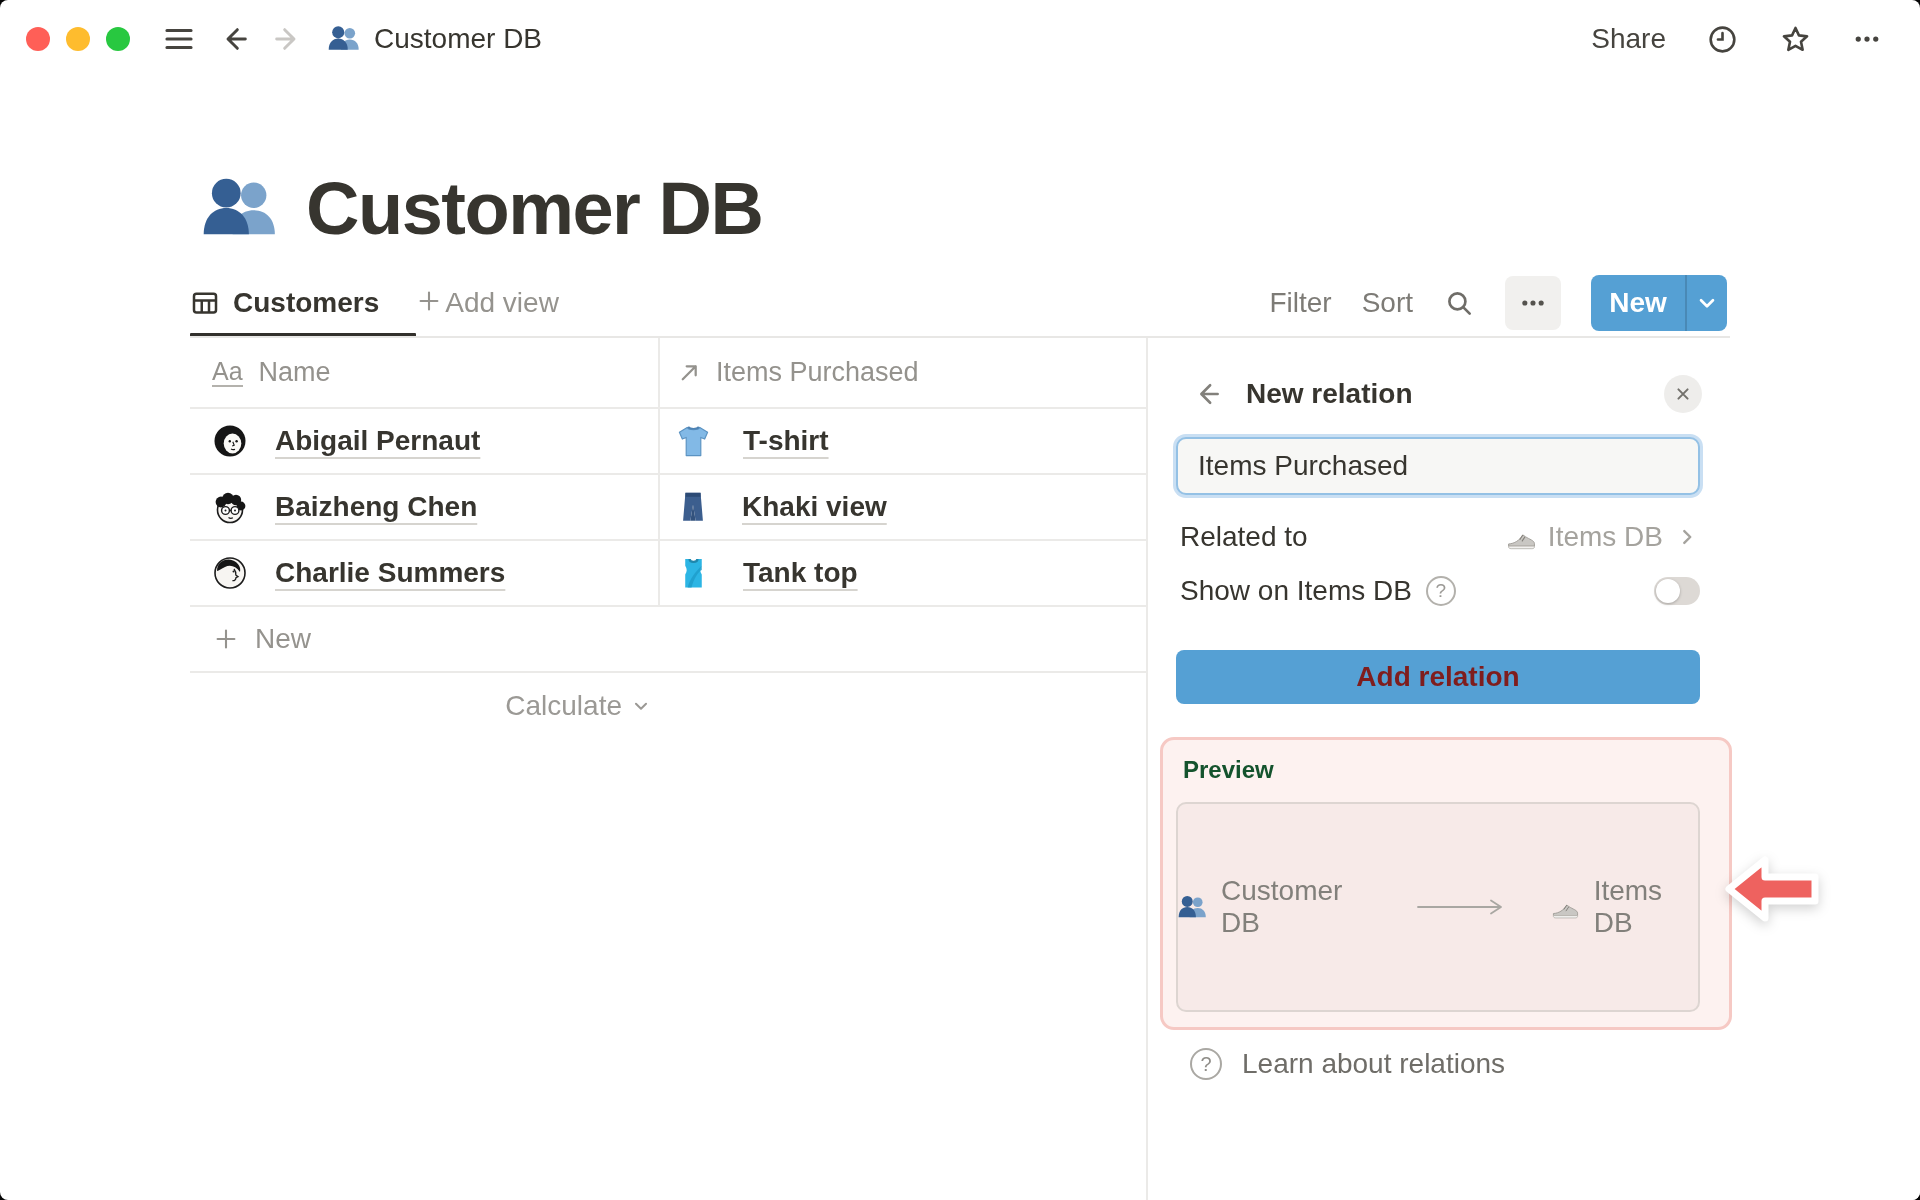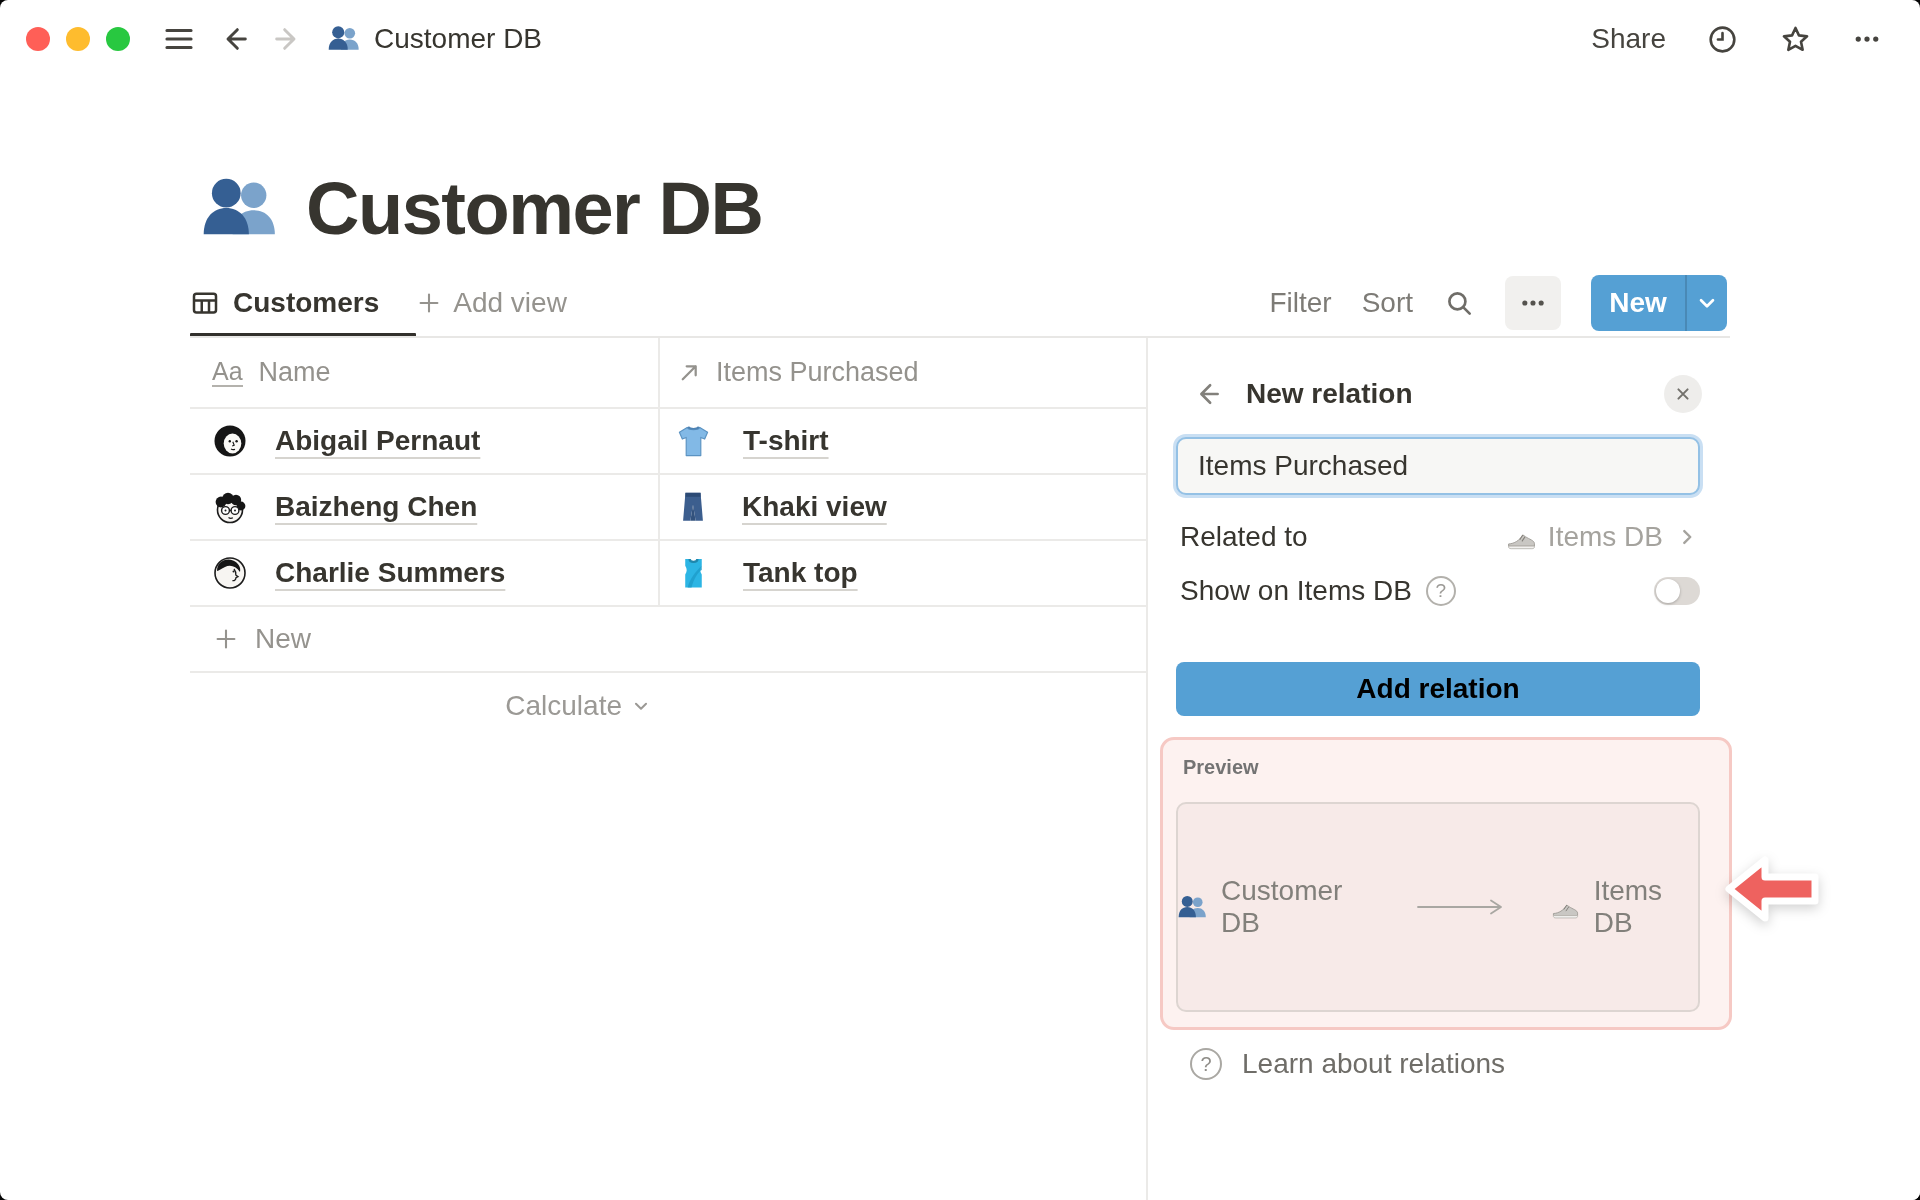--- a/index.html
+++ b/index.html
@@ -18,21 +18,21 @@
   .tb-right{margin-left:auto;display:flex;align-items:center;gap:40px;color:#46443f;}
   .tb-right .share{font-size:28px;}
 
   
   .page-head{position:absolute;left:202px;top:166px;display:flex;align-items:center;gap:28px;}
   .page-head h1{margin:0;font-size:74px;font-weight:700;letter-spacing:-1.5px;color:#37352f;}
 
   
   .toolbar{position:absolute;left:190px;right:193px;top:274px;height:58px;display:flex;align-items:center;}
   .tab{display:flex;align-items:center;gap:13px;font-size:28px;font-weight:600;color:#37352f;}
-  .addview{display:flex;align-items:center;gap:10px;font-size:28px;color:#95938e;margin-left:36px;}
+  .addview{display:flex;gap:2px;font-size:28px;color:#95938e;margin-left:36px;}
   .tbr{margin-left:auto;display:flex;align-items:center;gap:30px;}
   .flt{font-size:28px;color:#7d7b76;}
   .dots-btn{width:56px;height:54px;border-radius:8px;background:#f1f0ee;display:flex;align-items:center;
     justify-content:center;color:#55534e;}
   .new-btn{width:136px;height:56px;border-radius:8px;background:#55a0d4;display:flex;align-items:stretch;
     color:#fff;overflow:hidden;}
   .new-btn .lbl{flex:1;display:flex;align-items:center;justify-content:center;font-size:28px;font-weight:600;}
   .new-btn .sep{width:2px;background:rgba(0,0,0,0.14);}
   .new-btn .chv{width:40px;display:flex;align-items:center;justify-content:center;}
   .tab-underline{position:absolute;left:190px;top:333px;width:226px;height:5px;background:#32302c;border-radius:1px;}
@@ -71,26 +71,26 @@
   .p-row{position:absolute;left:32px;width:520px;height:40px;display:flex;align-items:center;
     font-size:28px;color:#37352f;}
   .row-related{top:179px;}
   .row-show{top:233px;}
   .rel-value{margin-left:auto;display:flex;align-items:center;gap:11px;color:#a5a39e;}
   .help{width:30px;height:30px;border-radius:50%;border:2px solid #b3b1ac;color:#9b9995;display:flex;
     align-items:center;justify-content:center;font-size:19px;box-sizing:border-box;margin-left:14px;}
   .toggle{margin-left:auto;width:46px;height:28px;border-radius:15px;background:#ddd9d5;position:relative;}
   .toggle .knob{position:absolute;left:2px;top:2px;width:24px;height:24px;border-radius:50%;background:#fff;
     box-shadow:0 1px 3px rgba(0,0,0,.25);}
-  .p-add{position:absolute;left:28px;top:324px;width:524px;height:54px;border-radius:8px;background:#55a0d4;
-    border:none;color:#000000;font-size:28px;font-weight:600;display:flex;align-items:center;justify-content:center;
+  .p-add{position:absolute;left:28px;top:312px;width:524px;height:54px;border-radius:8px;background:#55a0d4;
+    border:none;color:#7f1d1d;font-size:28px;font-weight:600;display:flex;align-items:center;justify-content:center;
     font-family:inherit;}
   .p-preview{position:absolute;left:12px;top:399px;width:572px;height:293px;box-sizing:border-box;
     border:3px solid #f6c9c4;border-radius:14px;background:#fdf2f0;}
-  .pv-label{position:absolute;left:20px;top:16px;font-size:20px;font-weight:600;color:#737373;}
+  .pv-label{position:absolute;left:20px;top:16px;font-size:24px;font-weight:600;color:#14532d;}
   .pv-box{position:absolute;left:13px;top:62px;width:524px;height:210px;box-sizing:border-box;
     border:2px solid #ddd5d1;border-radius:10px;background:#f7eae8;display:flex;align-items:center;
     justify-content:center;gap:14px;font-size:28px;color:#82807b;}
   .pv-box .gap{width:14px;}
   .p-learn{position:absolute;left:42px;top:706px;height:40px;display:flex;align-items:center;gap:20px;
     font-size:28px;color:#6f6d68;}
   .p-learn .help{margin-left:0;width:32px;height:32px;font-size:20px;color:#8f8d88;border-color:#aaa8a3;}
 
   .red-arrow{position:absolute;left:1724px;top:851px;filter:drop-shadow(0 4px 6px rgba(0,0,0,0.18));}
 </style>

